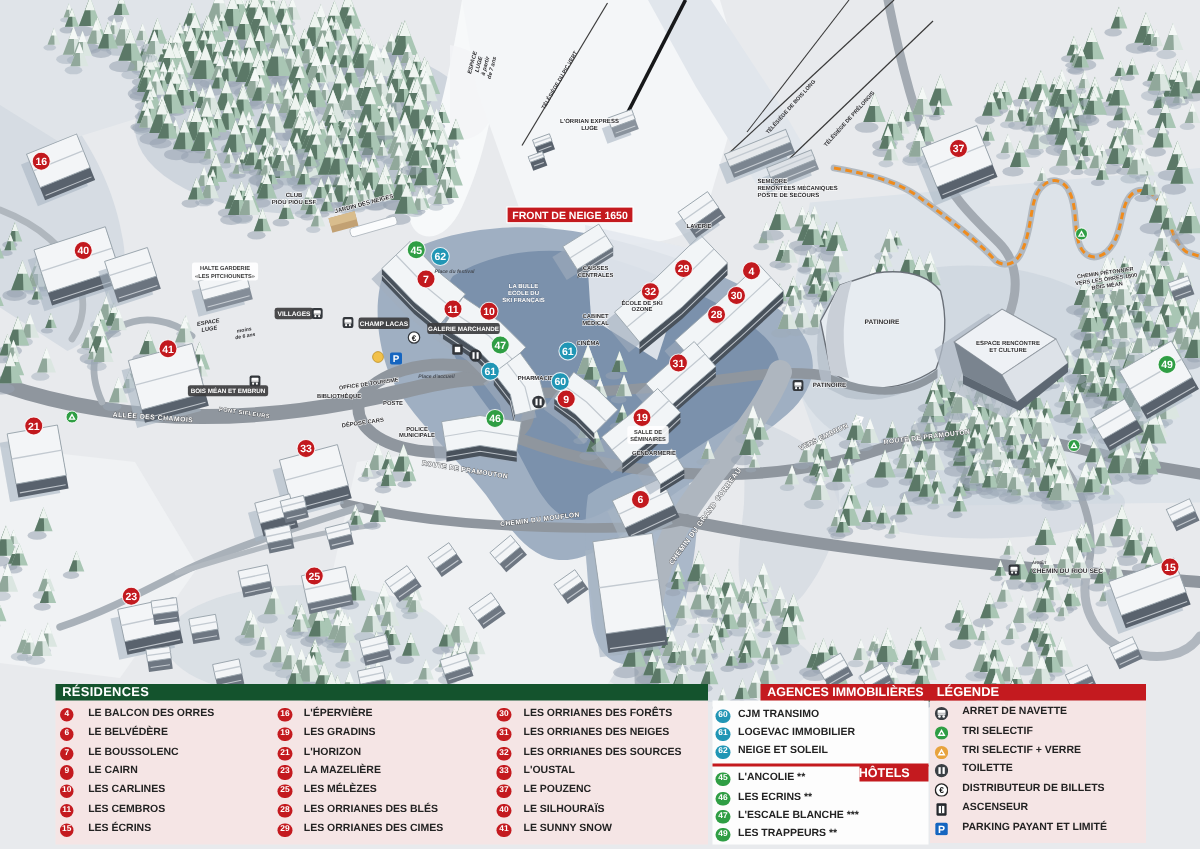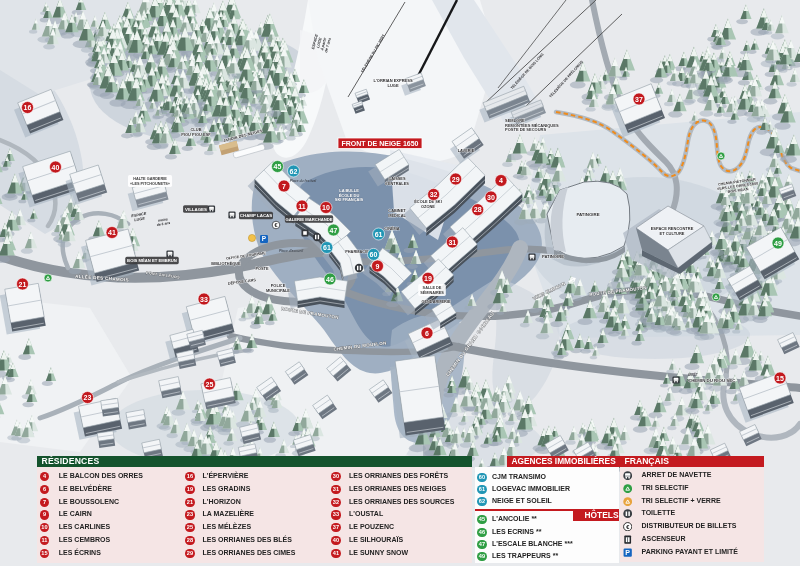--- a/index.html
+++ b/index.html
@@ -2219,33 +2219,33 @@
 <div style="position:absolute;left:474.5px;top:455.5px;width:144px;height:11.5px;background:#c41a1f;color:#fff;font-size:8.3px;font-weight:bold;line-height:11.5px;padding-left:5px;box-sizing:border-box;margin-left:32px;">AGENCES IMMOBILIÈRES</div>
 <div style="position:absolute;left:477.45px;top:472.95px;width:9.1px;height:9.1px;border-radius:50%;background:#2196b5;color:#fff;font-size:5.6px;font-weight:bold;text-align:center;line-height:9.1px;">60</div>
     <div style="position:absolute;left:492px;top:472.9px;font-size:7.0px;font-weight:bold;color:#232323;white-space:nowrap;">CJM TRANSIMO</div>
 <div style="position:absolute;left:477.45px;top:484.95px;width:9.1px;height:9.1px;border-radius:50%;background:#2196b5;color:#fff;font-size:5.6px;font-weight:bold;text-align:center;line-height:9.1px;">61</div>
     <div style="position:absolute;left:492px;top:484.9px;font-size:7.0px;font-weight:bold;color:#232323;white-space:nowrap;">LOGEVAC IMMOBILIER</div>
 <div style="position:absolute;left:477.45px;top:496.95px;width:9.1px;height:9.1px;border-radius:50%;background:#2196b5;color:#fff;font-size:5.6px;font-weight:bold;text-align:center;line-height:9.1px;">62</div>
     <div style="position:absolute;left:492px;top:496.9px;font-size:7.0px;font-weight:bold;color:#232323;white-space:nowrap;">NEIGE ET SOLEIL</div>
 
 <div style="position:absolute;left:474.5px;top:509px;width:144px;height:2.4px;background:#c41a1f;"></div>
 
-<div style="position:absolute;left:572.5px;top:510px;width:46px;height:11px;background:#c41a1f;color:#fff;font-size:8.4px;font-weight:bold;text-align:right;line-height:11px;">HÔTELS</div>
+<div style="position:absolute;left:572.5px;top:510px;width:46px;height:11px;background:#c41a1f;color:#fff;font-size:8.4px;font-weight:bold;text-align:left;line-height:11px;">HÔTELS</div>
 <div style="position:absolute;left:477.45px;top:515.1500000000001px;width:9.1px;height:9.1px;border-radius:50%;background:#2f9e44;color:#fff;font-size:5.6px;font-weight:bold;text-align:center;line-height:9.1px;">45</div>
     <div style="position:absolute;left:492px;top:515.1px;font-size:7.0px;font-weight:bold;color:#232323;white-space:nowrap;">L'ANCOLIE **</div>
 <div style="position:absolute;left:477.45px;top:527.5500000000001px;width:9.1px;height:9.1px;border-radius:50%;background:#2f9e44;color:#fff;font-size:5.6px;font-weight:bold;text-align:center;line-height:9.1px;">46</div>
     <div style="position:absolute;left:492px;top:527.5px;font-size:7.0px;font-weight:bold;color:#232323;white-space:nowrap;">LES ECRINS **</div>
 <div style="position:absolute;left:477.45px;top:539.95px;width:9.1px;height:9.1px;border-radius:50%;background:#2f9e44;color:#fff;font-size:5.6px;font-weight:bold;text-align:center;line-height:9.1px;">47</div>
     <div style="position:absolute;left:492px;top:539.9px;font-size:7.0px;font-weight:bold;color:#232323;white-space:nowrap;">L'ESCALE BLANCHE ***</div>
 <div style="position:absolute;left:477.45px;top:552.3500000000001px;width:9.1px;height:9.1px;border-radius:50%;background:#2f9e44;color:#fff;font-size:5.6px;font-weight:bold;text-align:center;line-height:9.1px;">49</div>
     <div style="position:absolute;left:492px;top:552.3000000000001px;font-size:7.0px;font-weight:bold;color:#232323;white-space:nowrap;">LES TRAPPEURS **</div>
 
 <div style="position:absolute;left:619.5px;top:467px;width:144.5px;height:94.5px;background:#f5e5e5;"></div>
 
-<div style="position:absolute;left:619.5px;top:455.5px;width:144.5px;height:11.5px;background:#c41a1f;color:#fff;font-size:8.6px;font-weight:bold;line-height:11.5px;padding-left:5px;box-sizing:border-box;">FRANÇAIS</div>
+<div style="position:absolute;left:619.5px;top:455.5px;width:144.5px;height:11.5px;background:#c41a1f;color:#fff;font-size:8.6px;font-weight:bold;line-height:11.5px;padding-left:5px;box-sizing:border-box;">LÉGENDE</div>
 
 <div style="position:absolute;left:623px;top:471.1px;width:9.4px;height:9.4px;">
       <svg width="9.4" height="9.4" viewBox="-5 -5 10 10" style="display:block">
         <circle r="4.7" fill="#3a3f44"></circle>
         <rect x="-2.8" y="-2.6" width="5.6" height="3.8" rx="0.7" fill="#fff"></rect>
         <rect x="-2.8" y="-0.6" width="5.6" height="1.4" fill="#3a3f44" opacity="0.3"></rect>
         <circle cx="-1.5" cy="2.1" r="0.9" fill="#fff"></circle>
         <circle cx="1.5" cy="2.1" r="0.9" fill="#fff"></circle>
       </svg>
     </div>

